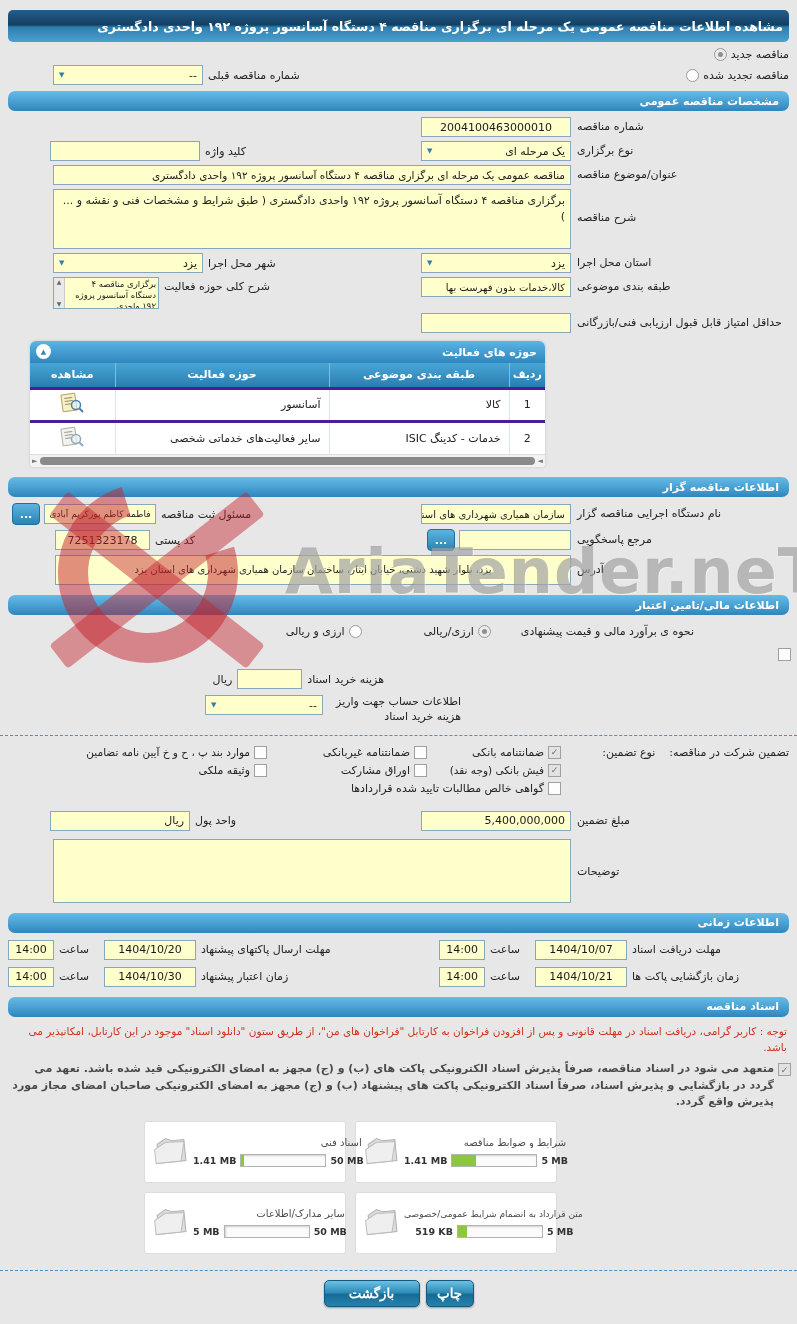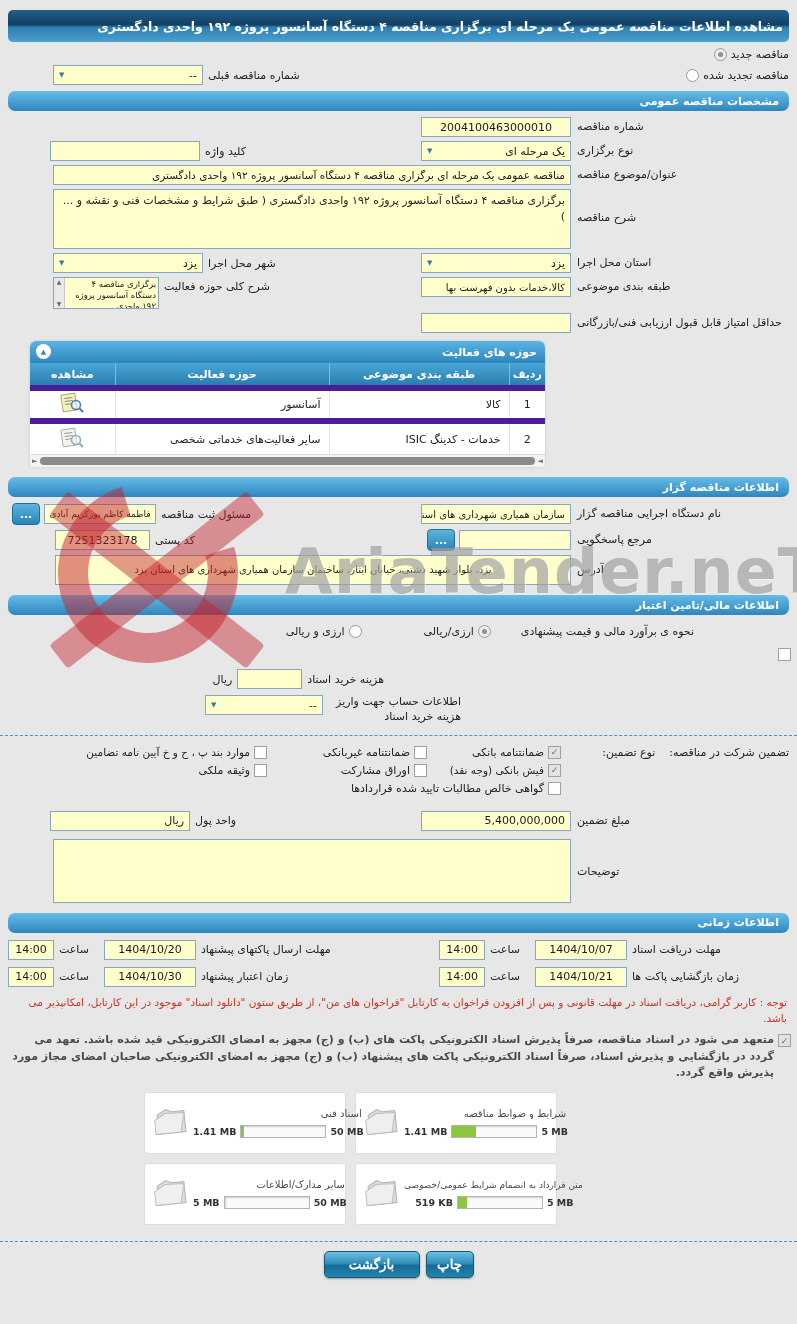--- a/index.html
+++ b/index.html
@@ -68,21 +68,21 @@
            box-shadow:0 0 3px rgba(0,0,0,.15); background:#fff; }
   .panel-head { height:22px; background:linear-gradient(#5ab4e4,#2f86bd);
     border-radius:6px 6px 0 0; color:#fff; font-weight:bold;
     display:flex; align-items:center; padding:0 8px; position:relative; }
   .collapse { position:absolute; left:6px; top:3px; width:15px; height:15px; border-radius:50%;
     background:#fff; color:#2f86bd; font-size:7px; display:flex; align-items:center; justify-content:center; }
   table { width:100%; border-collapse:collapse; background:#fff; }
   th { background:linear-gradient(#48a6d6,#2a7dae); color:#fff; font-weight:bold;
        height:25px; border-left:1px solid #7fbcdc; font-size:11px; }
   th:last-child { border-left:none; }
-  td { height:33px; border-left:1px solid #d7e6f1; border-top:6px solid #4c1d95;
+  td { height:33px; border-left:1px solid #d7e6f1; border-top:3px solid #4c1d95;
        background:#fff; font-size:11px; }
   td:last-child { border-left:none; }
   td.no { text-align:center; width:36px; }
   td.txt { text-align:right; padding-right:8px; }
   .scrollx { height:13px; background:#f2f2f2; border-top:1px solid #ddd;
     display:flex; align-items:center; padding:0 2px; border-radius:0 0 4px 4px; }
   .scrollx .sarr { font-size:7px; color:#777; flex:none; }
   .thumb { flex:1; height:8px; background:#8a8a8a; border-radius:5px; margin:0 3px; }
 
   
@@ -464,20 +464,23 @@
     <span class="hourlbl">ساعت</span>
     <span class="inp stime">14:00</span>
     <span class="grp-left">
       <span class="slbl2">زمان اعتبار پیشنهاد</span>
       <span class="inp sdate">1404/10/30</span>
       <span class="hourlbl">ساعت</span>
       <span class="inp stime">14:00</span>
     </span>
   </div>
 
+  <div class="secbar" style="margin-top:10px;">
+    <span>اسناد مناقصه</span>
+  </div>
 
   <div class="notice">توجه : کاربر گرامی، دریافت اسناد در مهلت قانونی و پس از افزودن فراخوان به کارتابل "فراخوان های من"، از طریق ستون "دانلود اسناد" موجود در این کارتابل، امکانپذیر می باشد.</div>
 
   <div class="commit">
     <span class="cb on" style="margin-top:2px;">
         <i class="ck">✓</i>
       </span>
     <span class="txt">متعهد می شود در اسناد مناقصه، صرفاً پذیرش اسناد الکترونیکی پاکت های (ب) و (ج) مجهز به امضای الکترونیکی قید شده باشد. تعهد می گردد در بازگشایی و پذیرش اسناد، صرفاً اسناد الکترونیکی پاکت های پیشنهاد (ب) و (ج) مجهز به امضای الکترونیکی صاحبان امضای مجاز مورد پذیرش واقع گردد.</span>
   </div>
 

